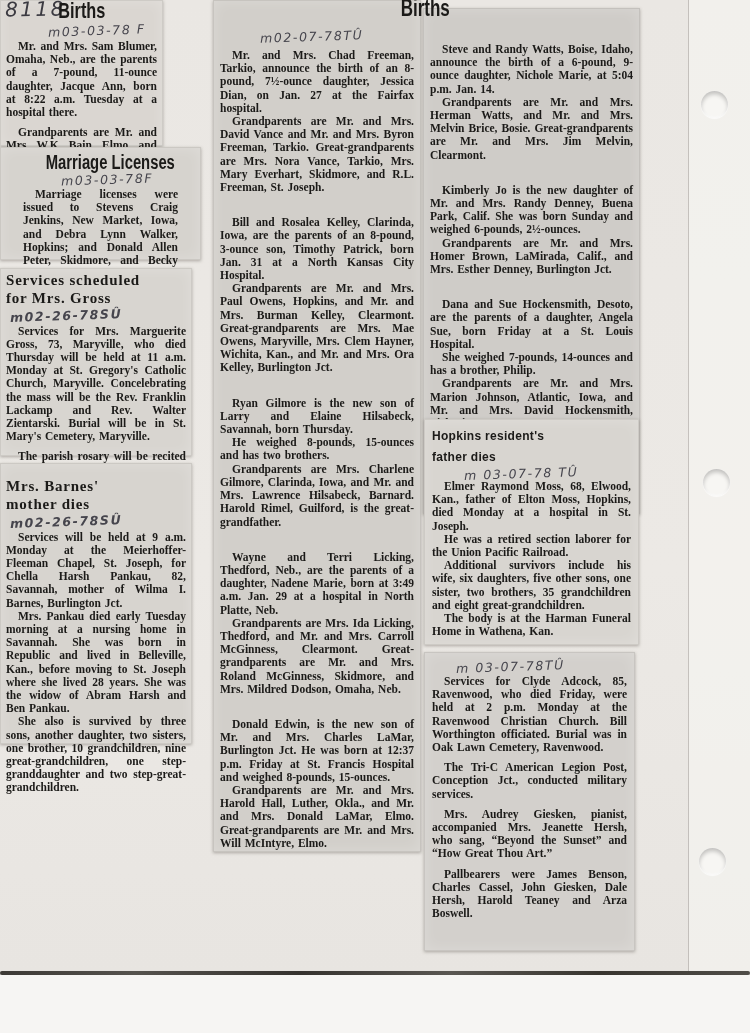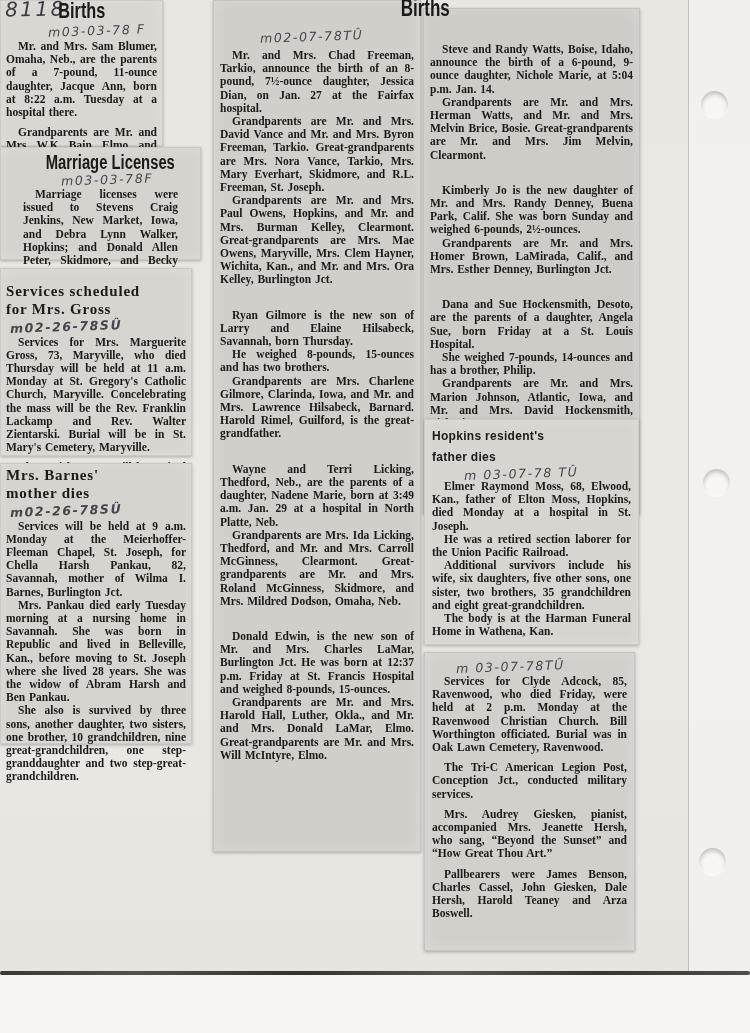--- a/index.html
+++ b/index.html
@@ -42,22 +42,22 @@
     background:linear-gradient(90deg,#3c3935 0%,#55524d 18%,#35322e 40%,#5a5752 60%,#38352f 80%,#504d48 100%);
     border-radius:2px; box-shadow:0 1px 2px rgba(0,0,0,.25);
   }
   .below-strip { position:absolute; left:0; top:975px; width:750px; height:58px; background:#f6f5f3; }
   .right-edge-line { position:absolute; left:688px; top:0; width:1px; height:972px; background:rgba(110,104,98,.3); }
   .right-strip { position:absolute; left:689px; top:0; width:61px; height:972px; background:rgba(250,249,246,.5); }
 
   
   .clip-l1 { left:0;   top:0;    width:163px; height:146px; padding:0 5px 2px 5px; background:#dad6d1; }
   .clip-l2 { left:0;   top:147px;width:201px; height:113px; padding:2px 22px; background:#d6d3ce; }
-  .clip-l3 { left:0;   top:268px;width:192px; height:188px; padding:14px 5px; background:#d8d5d0; }
-  .clip-l4 { left:0;   top:463px;width:192px; height:281px; padding:3px 5px; background:#d7d4cf; }
+  .clip-l3 { left:0;   top:268px;width:192px; height:188px; padding:3px 5px; background:#d8d5d0; }
+  .clip-l4 { left:0;   top:463px;width:192px; height:281px; padding:14px 5px; background:#d7d4cf; }
   .clip-m1 { left:213px;top:0;   width:208px; height:852px; padding:2px 6px; background:#d2cfca; }
   .clip-r1 { left:423px;top:8px; width:217px; height:506px; padding:34px 6px 0 6px; background:#cfccc8; }
   .clip-r2 { left:424px;top:419px;width:215px; height:226px; padding:6px 7px; background:#d8d5d0; }
   .clip-r3 { left:424px;top:652px;width:211px; height:299px; padding:6px 7px; background:#d3d0cc; }
 
   .head-center { text-align:center; }
   .archival-number {
     position:absolute; left:4px; top:-4px;
     font-family:"DejaVu Sans", sans-serif; font-style:italic;
     font-size:20px; letter-spacing:2.5px; color:#3b3a41; transform:rotate(-1deg);
@@ -125,20 +125,21 @@
     </div>
   </div>
 
   <div class="clipping clip-m1">
     <div style="margin:24px 0 4px 40px;">
       <span class="handnote">m02-07-78TÛ</span>
     </div>
     <div class="np-body">
       <p>Mr. and Mrs. Chad Freeman, Tarkio, announce the birth of an 8-pound, 7½-ounce daughter, Jessica Dian, on Jan. 27 at the Fairfax hospital.</p>
       <p>Grandparents are Mr. and Mrs. David Vance and Mr. and Mrs. Byron Freeman, Tarkio. Great-grandparents are Mrs. Nora Vance, Tarkio, Mrs. Mary Everhart, Skidmore, and R.L. Freeman, St. Joseph.</p>
+      <p class="g">Bill and Rosalea Kelley, Clarinda, Iowa, are the parents of an 8-pound, 3-ounce son, Timothy Patrick, born Jan. 31 at a North Kansas City Hospital.</p>
       <p>Grandparents are Mr. and Mrs. Paul Owens, Hopkins, and Mr. and Mrs. Burman Kelley, Clearmont. Great-grandparents are Mrs. Mae Owens, Maryville, Mrs. Clem Hayner, Wichita, Kan., and Mr. and Mrs. Ora Kelley, Burlington Jct.</p>
       <p class="g">Ryan Gilmore is the new son of Larry and Elaine Hilsabeck, Savannah, born Thursday.</p>
       <p>He weighed 8-pounds, 15-ounces and has two brothers.</p>
       <p>Grandparents are Mrs. Charlene Gilmore, Clarinda, Iowa, and Mr. and Mrs. Lawrence Hilsabeck, Barnard. Harold Rimel, Guilford, is the great-grandfather.</p>
       <p class="g">Wayne and Terri Licking, Thedford, Neb., are the parents of a daughter, Nadene Marie, born at 3:49 a.m. Jan. 29 at a hospital in North Platte, Neb.</p>
       <p>Grandparents are Mrs. Ida Licking, Thedford, and Mr. and Mrs. Carroll McGinness, Clearmont. Great-grandparents are Mr. and Mrs. Roland McGinness, Skidmore, and Mrs. Mildred Dodson, Omaha, Neb.</p>
       <p class="g">Donald Edwin, is the new son of Mr. and Mrs. Charles LaMar, Burlington Jct. He was born at 12:37 p.m. Friday at St. Francis Hospital and weighed 8-pounds, 15-ounces.</p>
       <p>Grandparents are Mr. and Mrs. Harold Hall, Luther, Okla., and Mr. and Mrs. Donald LaMar, Elmo. Great-grandparents are Mr. and Mrs. Will McIntyre, Elmo.</p>
     </div>
   </div>

